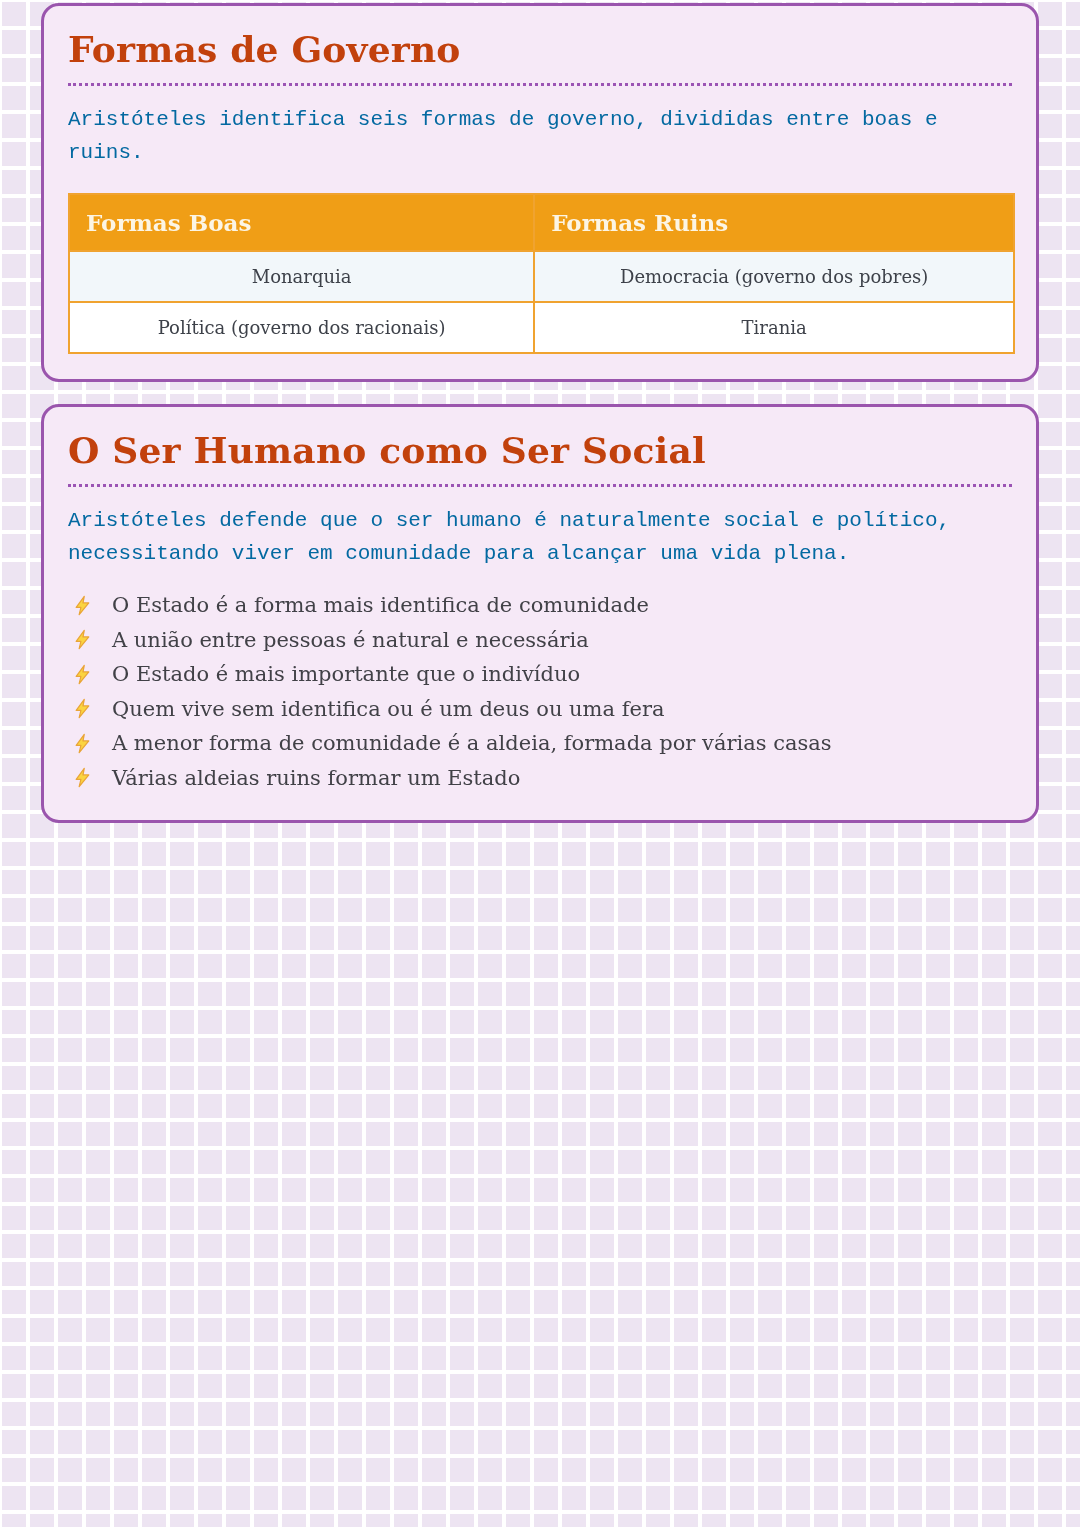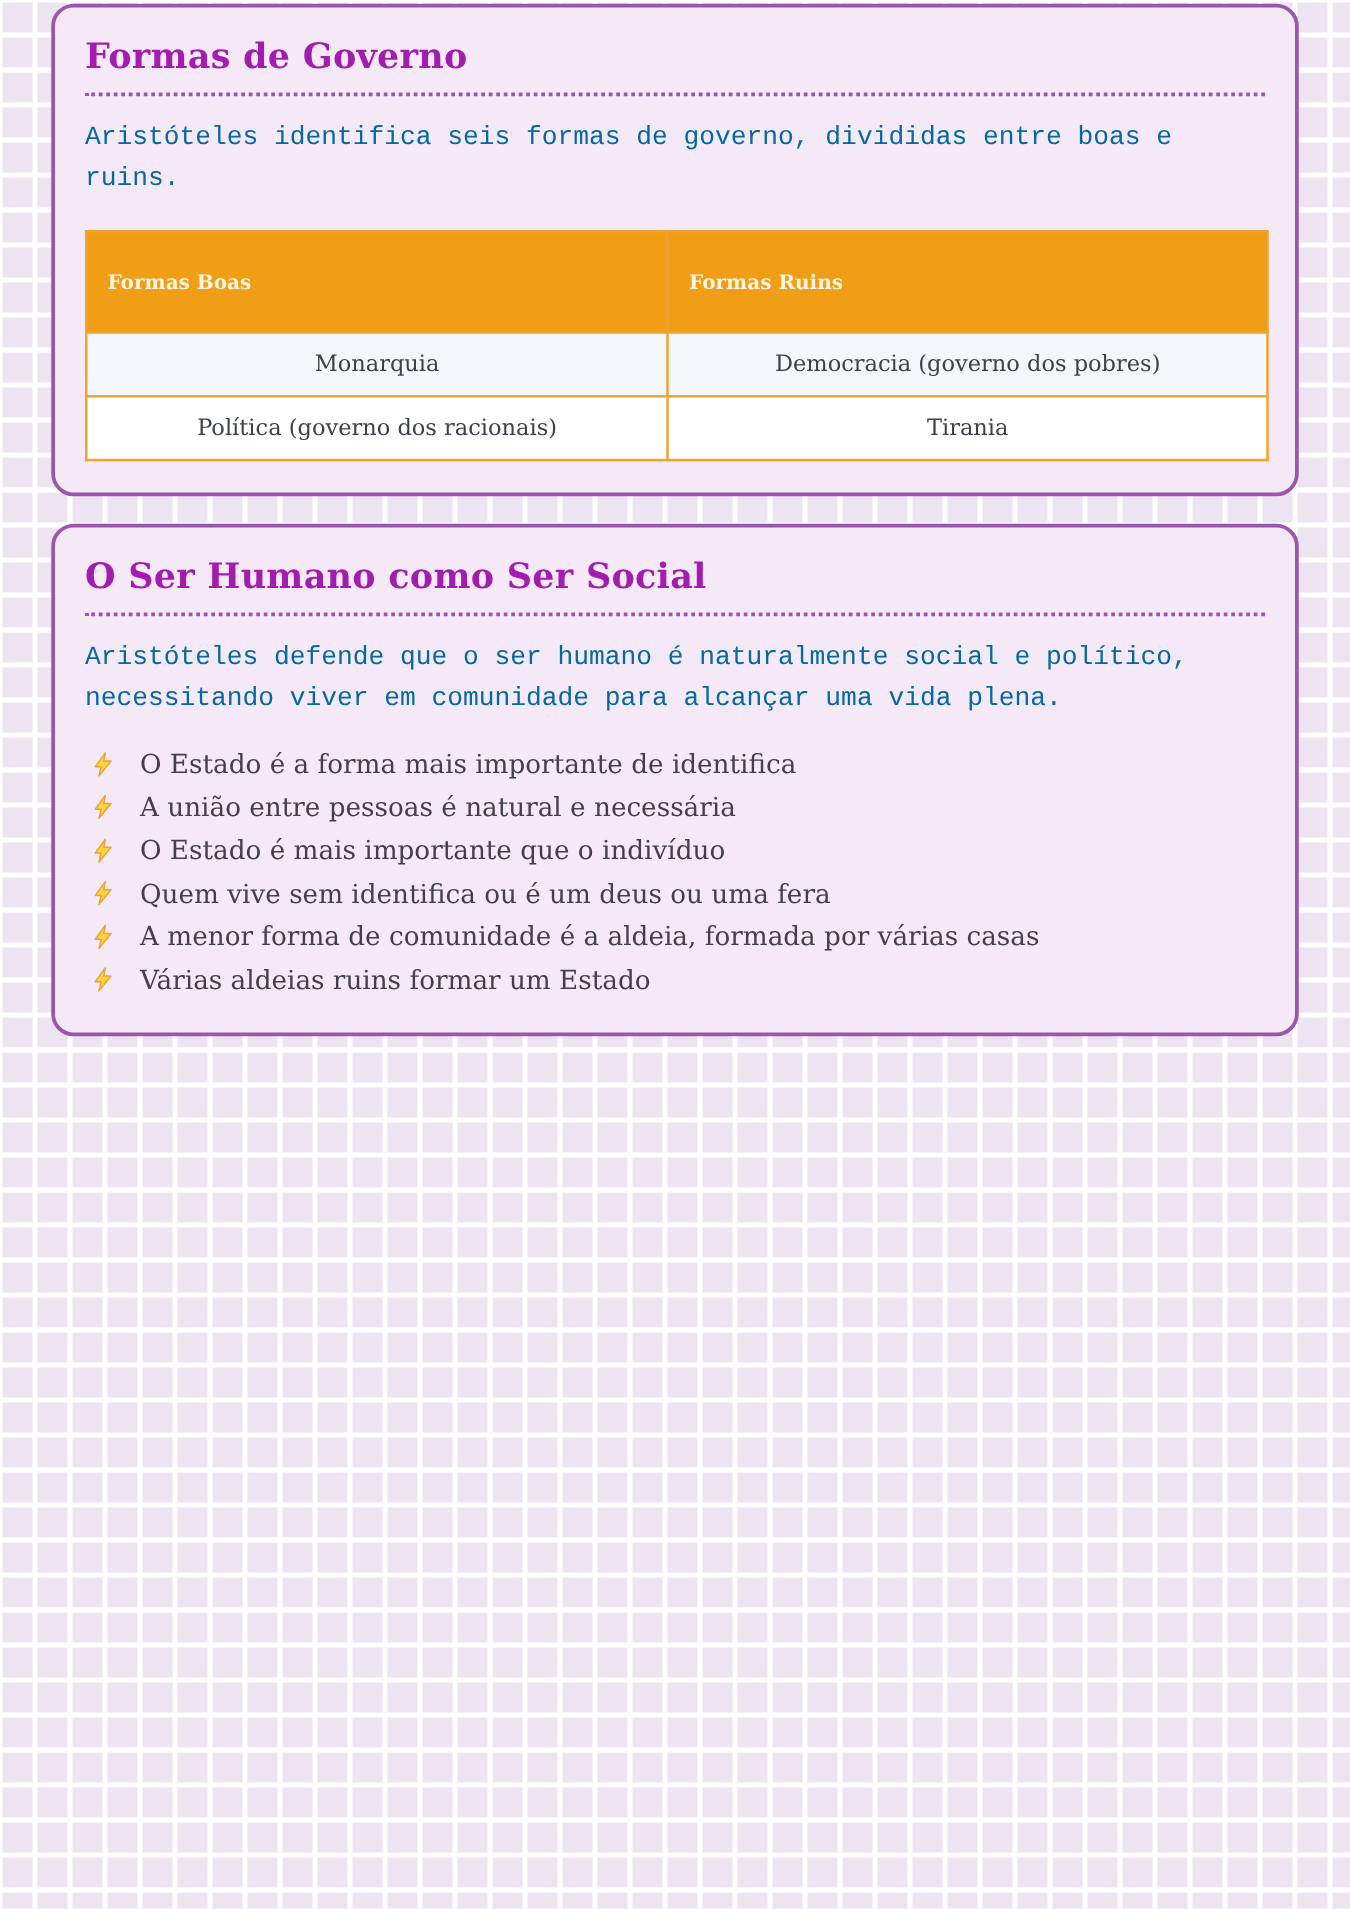--- a/index.html
+++ b/index.html
@@ -27,23 +27,23 @@
     background: #F6E9F7;
     border: 3px solid #9A55AD;
     border-radius: 18px;
     padding: 22px 24px 25px 24px;
   }
 
   .card.first { margin-top: 3px; }
   .card.second { margin-top: 22px; }
 
   .card-title {
-    font-size: 28px;
+    font-size: 36px;
     font-weight: 700;
-    color: #a21caf;
+    color: #c2410c;
     letter-spacing: 0.2px;
     padding-bottom: 13px;
     border-bottom: 3px dotted #9B54B4;
   }
 
   .card-intro {
     margin-top: 17px;
     font-size: 21px;
     line-height: 33px;
     color: #0369a1;
@@ -53,24 +53,24 @@
   table.gov-table {
     margin-top: 24px;
     width: 947px;
     border-collapse: collapse;
     border: 2px solid #F0A330;
   }
 
   table.gov-table th {
     background: #F09E16;
     color: #FCF5E4;
-    font-size: 16px;
+    font-size: 23px;
     font-weight: 700;
     text-align: left;
-    padding: 30px 16px;
+    padding: 14px 16px;
     border: 2px solid #F0A330;
     width: 50%;
   }
   table.gov-table th:first-child { width: 48.5%; }
 
   table.gov-table td {
     font-size: 18px;
     text-align: center;
     padding: 14px 12px;
     border: 2px solid #F0A330;
@@ -133,21 +133,21 @@
 
   <section class="card second">
     <h2 class="card-title">O Ser Humano como Ser Social</h2>
     <p class="card-intro">Aristóteles defende que o ser humano é naturalmente social e político, necessitando viver em comunidade para alcançar uma vida plena.</p>
 
     <ul class="bullet-list">
       <li>
         <svg class="bolt" viewBox="0 0 24 24">
           <path d="M14 1.5 L4.8 14.2 L10.2 14.2 L8.2 22.5 L19.2 9 L12.6 9 Z" fill="#FBD440" stroke="#E9A438" stroke-width="1.4" stroke-linejoin="round"></path>
         </svg>
-        <span>O Estado é a forma mais importante de identifica</span>
+        <span>O Estado é a forma mais identifica de comunidade</span>
       </li>
       <li>
         <svg class="bolt" viewBox="0 0 24 24">
           <path d="M14 1.5 L4.8 14.2 L10.2 14.2 L8.2 22.5 L19.2 9 L12.6 9 Z" fill="#FBD440" stroke="#E9A438" stroke-width="1.4" stroke-linejoin="round"></path>
         </svg>
         <span>A união entre pessoas é natural e necessária</span>
       </li>
       <li>
         <svg class="bolt" viewBox="0 0 24 24">
           <path d="M14 1.5 L4.8 14.2 L10.2 14.2 L8.2 22.5 L19.2 9 L12.6 9 Z" fill="#FBD440" stroke="#E9A438" stroke-width="1.4" stroke-linejoin="round"></path>

